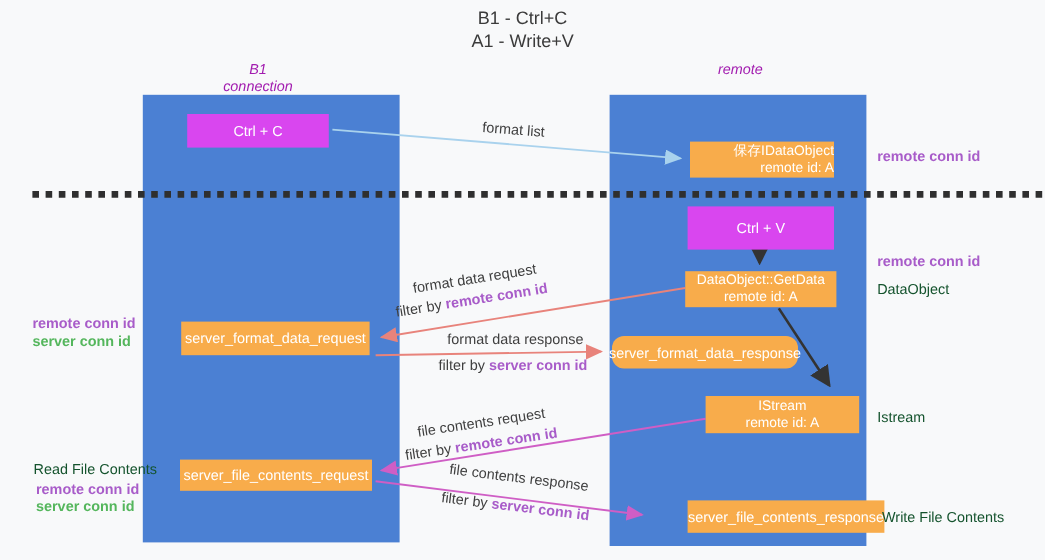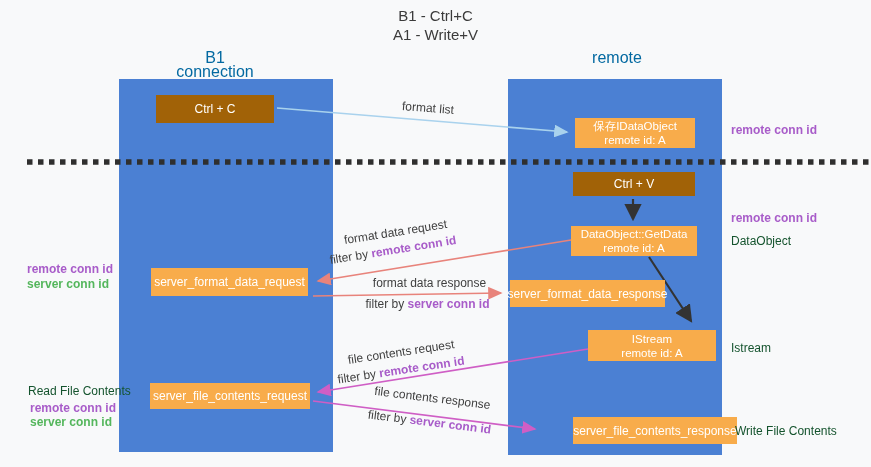--- a/index.html
+++ b/index.html
@@ -11,31 +11,31 @@
     overflow: hidden;
   }
   #canvas { position: absolute; inset: 0; width: 871px; height: 467px; }
   .abs { position: absolute; }
   .title {
     width: 871px; top: 6px; text-align: center;
     font-size: 15px; color: #3b3b3b; line-height: 19px;
   }
   .col-header {
     width: 140px; text-align: center;
-    font-size: 16px; color: #0369a1; line-height: 14px;
+    font-size: 12px; color: #a21caf; line-height: 14px; font-style: italic;
   }
   .lane {
     background: #4b80d3;
   }
   .node {
     display: flex; flex-direction: column; align-items: center; justify-content: center;
     color: #ffffff; font-size: 12px; text-align: center; line-height: 14px;
   }
   .node.orange { background: #f8ac4b; }
-  .node.green  { background: #a16207; align-items: center; }
+  .node.green  { background: #d946ef; align-items: center; }
   .node .sub { font-size: 11.5px; }
   .caption {
     font-size: 12px; color: #3f3f3f; white-space: nowrap; text-align: center;
   }
   .side-label { font-size: 12px; color: #14532d; white-space: nowrap; }
   .purple { color: #a85cc9; font-weight: bold; }
   .greent { color: #54b65c; font-weight: bold; }
   svg.overlay { position: absolute; left: 0; top: 0; pointer-events: none; }
   .rot-up9   { transform: rotate(-9deg); }
   .rot-up8   { transform: rotate(-8.5deg); }
@@ -93,39 +93,39 @@
 
     <line x1="588" y1="349" x2="318" y2="392" stroke="#cf5ec5" stroke-width="1.6" marker-end="url(#ah-magenta)"></line>
 
     <line x1="313" y1="401" x2="535" y2="429" stroke="#cf5ec5" stroke-width="1.6" marker-end="url(#ah-magenta)"></line>
   </svg>
 
   <div class="abs node green" style="left:156px; top:95px; width:118px; height:28px;">
     <div>Ctrl + C</div>
   </div>
 
-  <div class="abs node orange" style="left:575px; top:118px; width:120px; height:30px;">
+  <div class="abs node orange" style="left:575px; top:118px; width:120px; height:30px;align-items:flex-end;">
     <div class="sub">保存IDataObject</div>
     <div class="sub">remote id: A</div>
   </div>
 
-  <div class="abs node green" style="left:573px; top:172px; width:122px; height:24px;">
+  <div class="abs node green" style="left:573px; top:172px; width:122px; height:36px;">
     <div>Ctrl + V</div>
   </div>
 
   <div class="abs node orange" style="left:571px; top:226px; width:126px; height:30px;">
     <div class="sub">DataObject::GetData</div>
     <div class="sub">remote id: A</div>
   </div>
 
   <div class="abs node orange" style="left:151px; top:268px; width:157px; height:28px;">
     <div>server_format_data_request</div>
   </div>
 
-  <div class="abs node orange" style="left:510px; top:280px; width:155px; height:27px;">
+  <div class="abs node orange" style="left:510px; top:280px; width:155px; height:27px;border-radius:10px;">
     <div>server_format_data_response</div>
   </div>
 
   <div class="abs node orange" style="left:588px; top:330px; width:128px; height:31px;">
     <div class="sub">IStream</div>
     <div class="sub">remote id: A</div>
   </div>
 
   <div class="abs node orange" style="left:150px; top:383px; width:160px; height:26px;">
     <div>server_file_contents_request</div>

